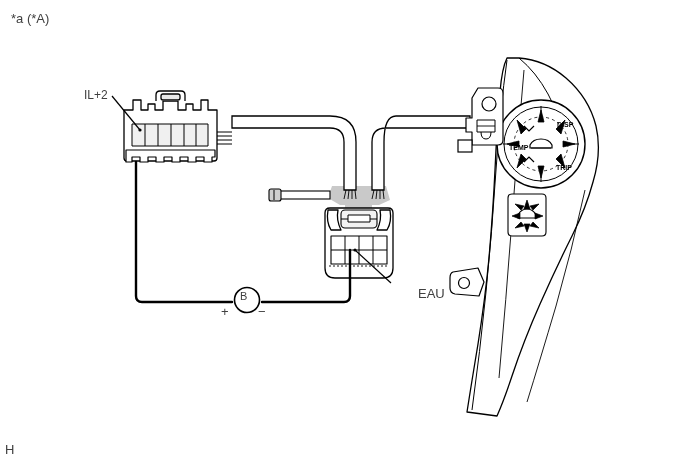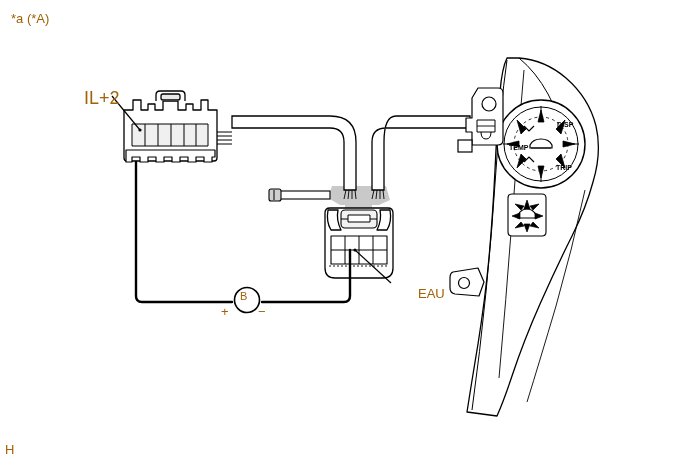--- a/index.html
+++ b/index.html
@@ -16,27 +16,27 @@
   }
   #diagram-root {
     position: absolute;
     left: 0; top: 0;
     width: 689px;
     height: 464px;
   }
   .label-text {
     position: absolute;
     font-family: "Liberation Sans", sans-serif;
-    color: #a16207;
+    color: #404040;
     white-space: nowrap;
     line-height: 1;
   }
   #label-fig-ref   { left: 11px;  top: 12px;  font-size: 13px; }
   #label-page-mark { left: 5px;   top: 443px; font-size: 13px; }
-  #label-il2       { left: 84px;  top: 89px;  font-size: 18px; text-align: right; }
+  #label-il2       { left: 84px;  top: 89px;  font-size: 12px; text-align: right; }
   #label-eau       { left: 384px; top: 287px; font-size: 13px; margin-left: 34px; }
   #label-plus      { left: 221px; top: 305px; font-size: 13px; }
   #label-minus     { left: 258px; top: 305px; font-size: 13px; }
   #label-batt      { left: 240px; top: 291px; font-size: 11px; }
   .svg-layer { position: absolute; left: 0; top: 0; }
 </style>
 </head>
 <body>
 
 <div id="diagram-root">

